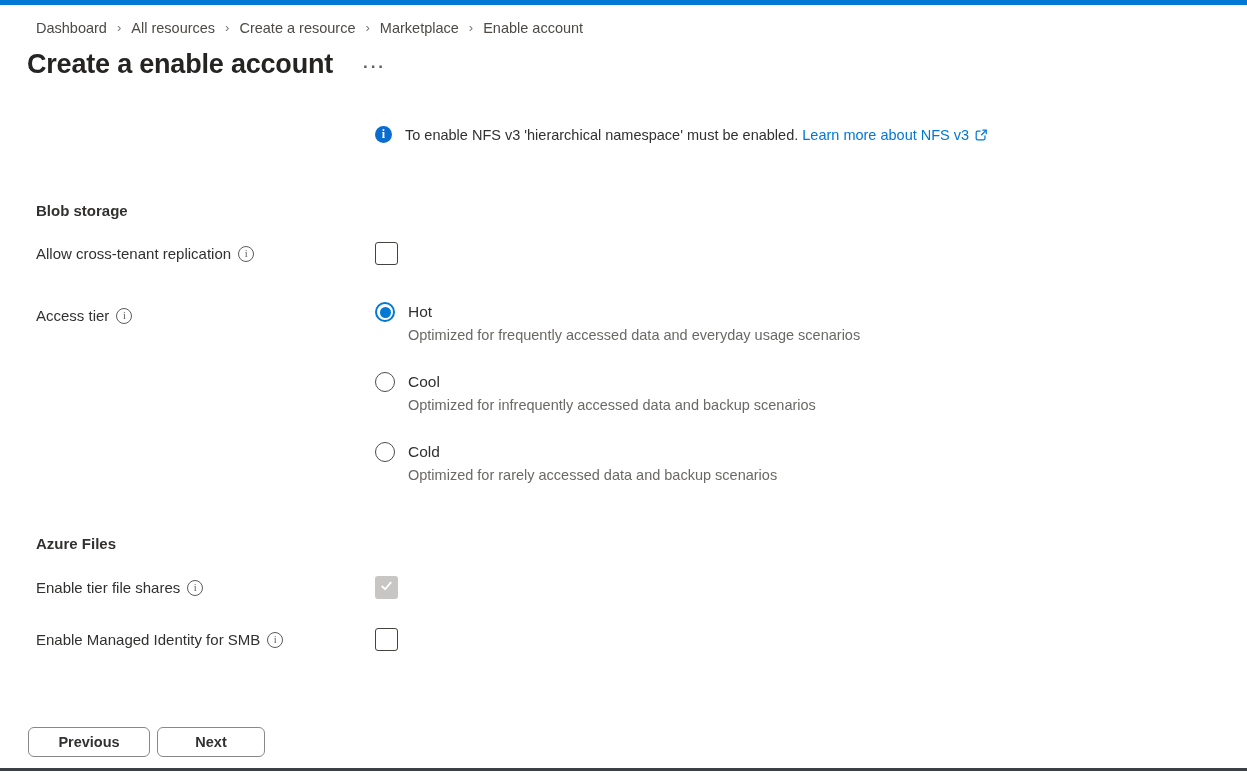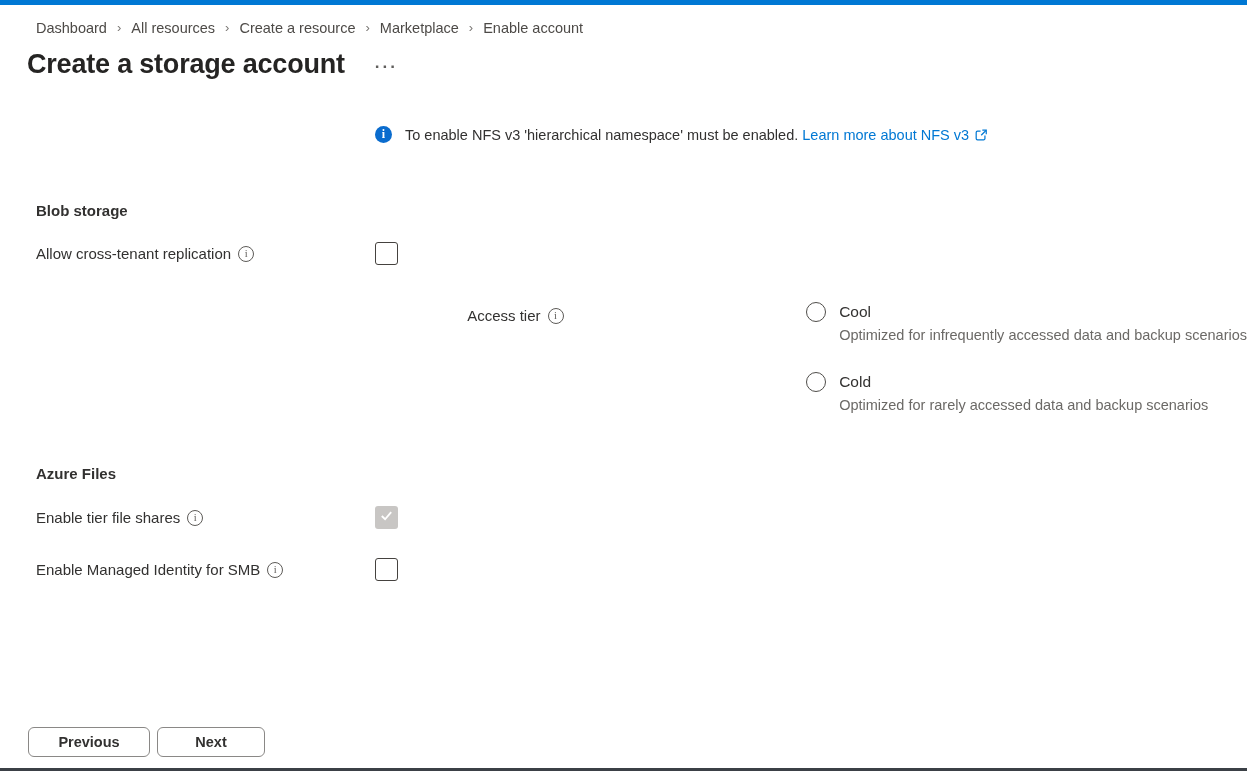--- a/index.html
+++ b/index.html
@@ -79,21 +79,21 @@
     width: 23px; height: 23px;
     border: 1.5px solid #45423f; border-radius: 3px;
     background: #ffffff; cursor: pointer;
   }
   .checkbox.checked-disabled {
     border: none; background: #c8c6c4; cursor: default;
     display: flex; align-items: center; justify-content: center;
   }
 
   .row-cross-tenant { margin-top: 23px; }
-  .row-access-tier { margin-top: 36px; align-items: flex-start; justify-content: flex-end; }
+  .row-access-tier { margin-top: 36px; align-items: flex-start; }
   .row-access-tier .row-label { padding-top: 6px; }
   .row-large-shares { margin-top: 24px; }
   .row-managed-identity { margin-top: 29px; }
 
   
   .radio-group { display: flex; flex-direction: column; }
   .radio-option { display: flex; gap: 13px; margin-bottom: 25px; cursor: pointer; }
   .radio-circle {
     flex: 0 0 auto;
     width: 20px; height: 20px; border-radius: 50%;
@@ -134,21 +134,21 @@
   <a>All resources</a>
   <span class="crumb-sep">›</span>
   <a>Create a resource</a>
   <span class="crumb-sep">›</span>
   <a>Marketplace</a>
   <span class="crumb-sep">›</span>
   <a>Enable account</a>
 </nav>
 
 <div class="title-row">
-  <h1 class="page-title" style="margin:0">Create a storage account</h1>
+  <h1 class="page-title" style="margin:0">Create a enable account</h1>
   <span class="ellipsis-menu">···</span>
 </div>
 
 <div class="banner">
   <span class="info-filled-icon">i</span>
   <span class="banner-text">
     <span>To enable NFS v3 'hierarchical namespace' must be enabled.</span>
     <a class="banner-link">Learn more about NFS v3</a><span class="ext-link-icon"><svg width="14" height="14" viewBox="0 0 16 16">
           <path d="M7.5 3.5H4A1.5 1.5 0 0 0 2.5 5v7A1.5 1.5 0 0 0 4 13.5h7A1.5 1.5 0 0 0 12.5 12V8.5" fill="none" stroke="#0078d4" stroke-width="1.4"></path>
           <path d="M9.5 2.5H14v4.5" fill="none" stroke="#0078d4" stroke-width="1.4"></path>
@@ -166,20 +166,27 @@
   </div>
   <div class="checkbox" role="checkbox" aria-checked="false"></div>
 </div>
 
 <div class="form-row row-access-tier">
   <div class="row-label">
     <span>Access tier</span>
     <span class="tooltip-icon">i</span>
   </div>
   <div class="radio-group">
+    <div class="radio-option selected" role="radio" aria-checked="true">
+      <span class="radio-circle"></span>
+      <span class="radio-texts">
+        <span class="radio-label">Hot</span>
+        <span class="radio-desc">Optimized for frequently accessed data and everyday usage scenarios</span>
+      </span>
+    </div>
     <div class="radio-option" role="radio" aria-checked="false">
       <span class="radio-circle"></span>
       <span class="radio-texts">
         <span class="radio-label">Cool</span>
         <span class="radio-desc">Optimized for infrequently accessed data and backup scenarios</span>
       </span>
     </div>
     <div class="radio-option" role="radio" aria-checked="false">
       <span class="radio-circle"></span>
       <span class="radio-texts">

